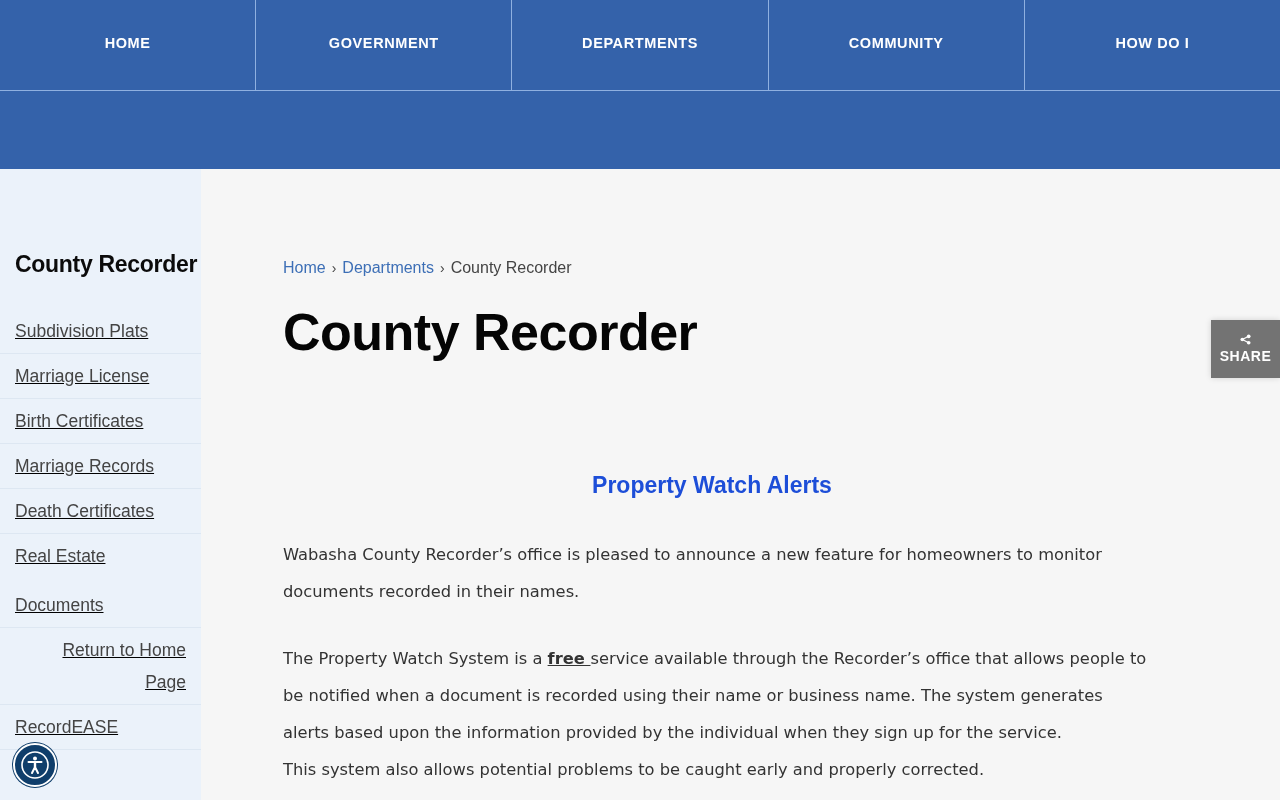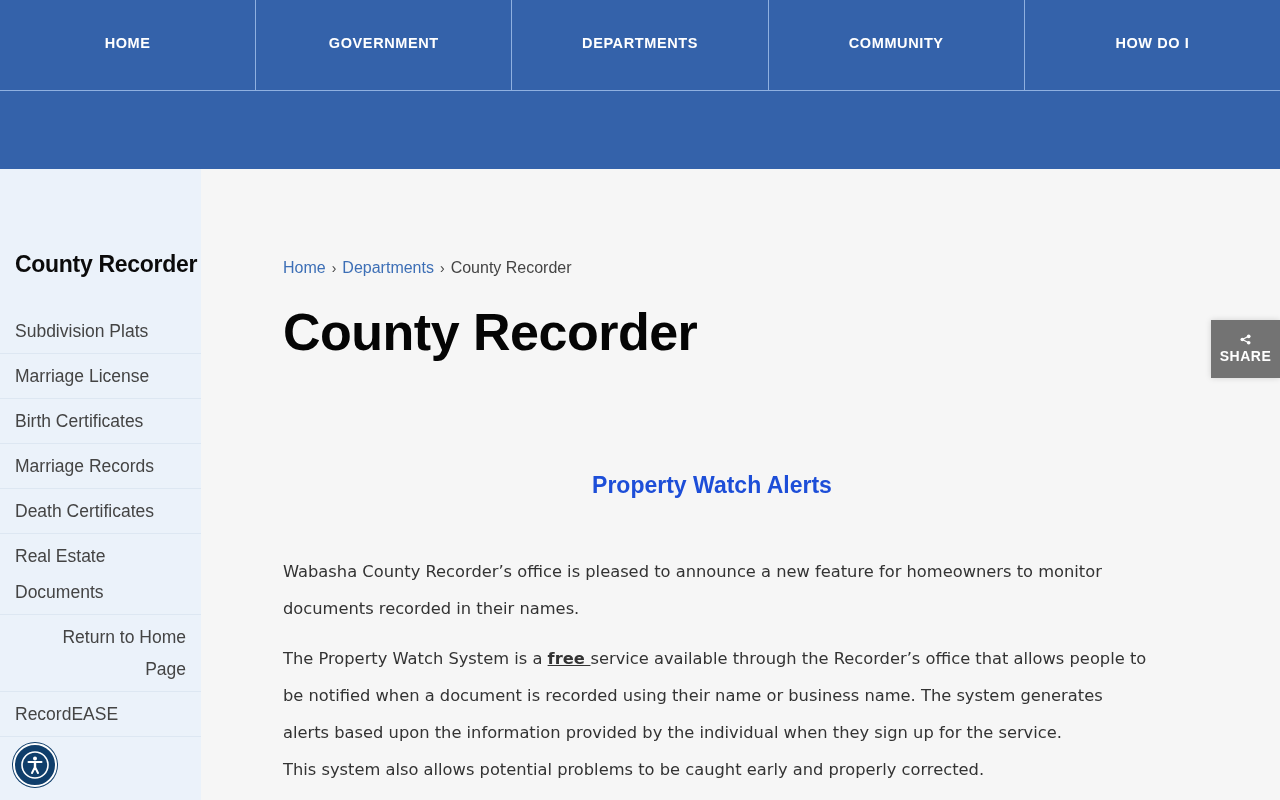--- a/index.html
+++ b/index.html
@@ -28,21 +28,21 @@
 
     .sidebar {
       position: absolute; left: 0; top: 169px; width: 201px; height: 631px;
       background: #ebf2fa;
     }
     .sidebar-title {
       position: absolute; left: 15px; top: 82px;
       font-size: 23px; font-weight: bold; color: #0b0b0b;
       letter-spacing: -0.3px; white-space: nowrap;
     }
-    .side-list { position: absolute; left: 0; top: 140px; width: 201px; }
+    .side-list { position: absolute; left: 0; top: 140px; width: 201px; text-decoration: underline; }
     .side-item {
       display: block; padding: 10px 15px 10px 15px;
       font-size: 17.5px; color: #444; line-height: 24px;
       border-bottom: 1px solid #dde7f2;
       cursor: pointer;
     }
 
     .main {
       position: absolute; left: 283px; top: 169px; width: 900px;
     }
@@ -58,21 +58,21 @@
     }
     .section-title {
       position: absolute; top: 303px; left: 0; width: 858px; text-align: center;
       font-size: 23px; font-weight: bold; color: #1d4ed8;
     }
     .para {
       position: absolute; left: 0; width: 870px;
       font-family: "DejaVu Sans", sans-serif;
       font-size: 16.3px; line-height: 37px; color: #333;
     }
-    .p1 { top: 384px; }
+    .p1 { top: 367px; }
     .p2 { top: 471px; }
     .para .free { font-weight: bold; text-decoration: underline; color: #333; cursor: pointer; }
 
     .share {
       position: absolute; left: 1211px; top: 320px; width: 69px; height: 58px;
       background: #737373; color: #fff;
       display: flex; flex-direction: column; align-items: center; justify-content: center;
       font-size: 14px; font-weight: bold; letter-spacing: 0.5px;
       box-shadow: 0 0 6px rgba(0,0,0,0.15);
       cursor: pointer;
@@ -103,21 +103,21 @@
 <aside class="sidebar">
   <div class="sidebar-title">County Recorder</div>
   <div class="side-list">
     <a class="side-item">Subdivision Plats</a>
     <a class="side-item">Marriage License</a>
     <a class="side-item">Birth Certificates</a>
     <a class="side-item">Marriage Records</a>
     <a class="side-item">Death Certificates</a>
     <a class="side-item" style="line-height:24px; padding-top:10px; padding-bottom:10px;">
       <span style="display:block; line-height:24px;">Real Estate</span>
-      <span style="display:block; line-height:24px; margin-top:12px;">Documents</span>
+      <span style="display:block; line-height:24px; margin-top:25px;">Documents</span>
     </a>
     <a class="side-item" style="line-height:24px; padding-top:10px; padding-bottom:10px;text-align:right;">
       <span style="display:block; line-height:24px;">Return to Home</span>
       <span style="display:block; line-height:24px; margin-top:8px;">Page</span>
     </a>
     <a class="side-item">RecordEASE</a>
   </div>
 </aside>
 
 <main class="main">

